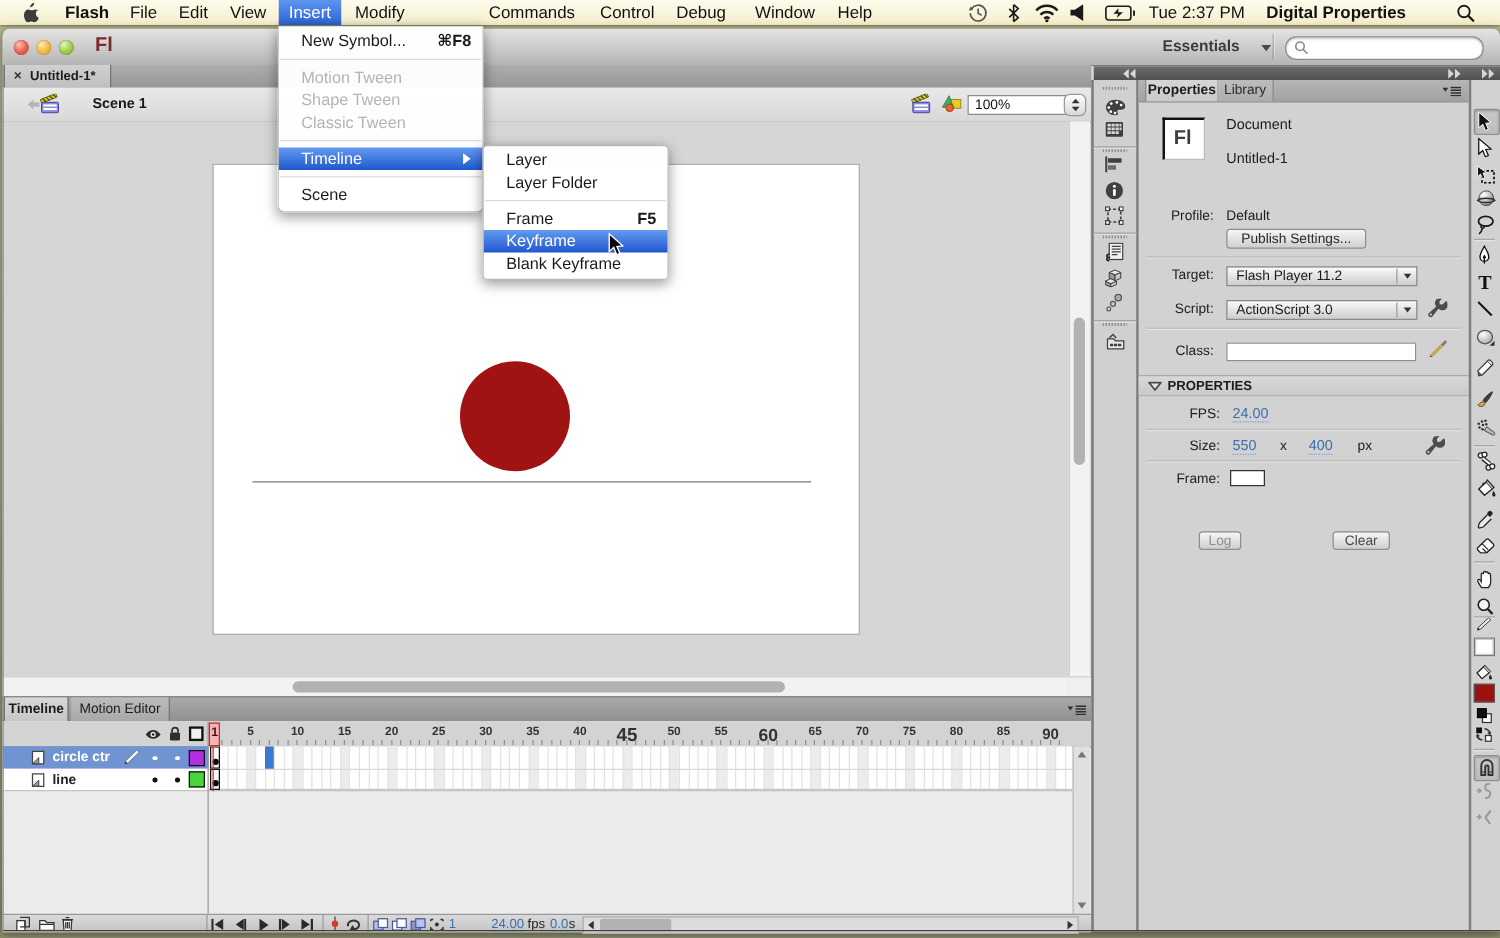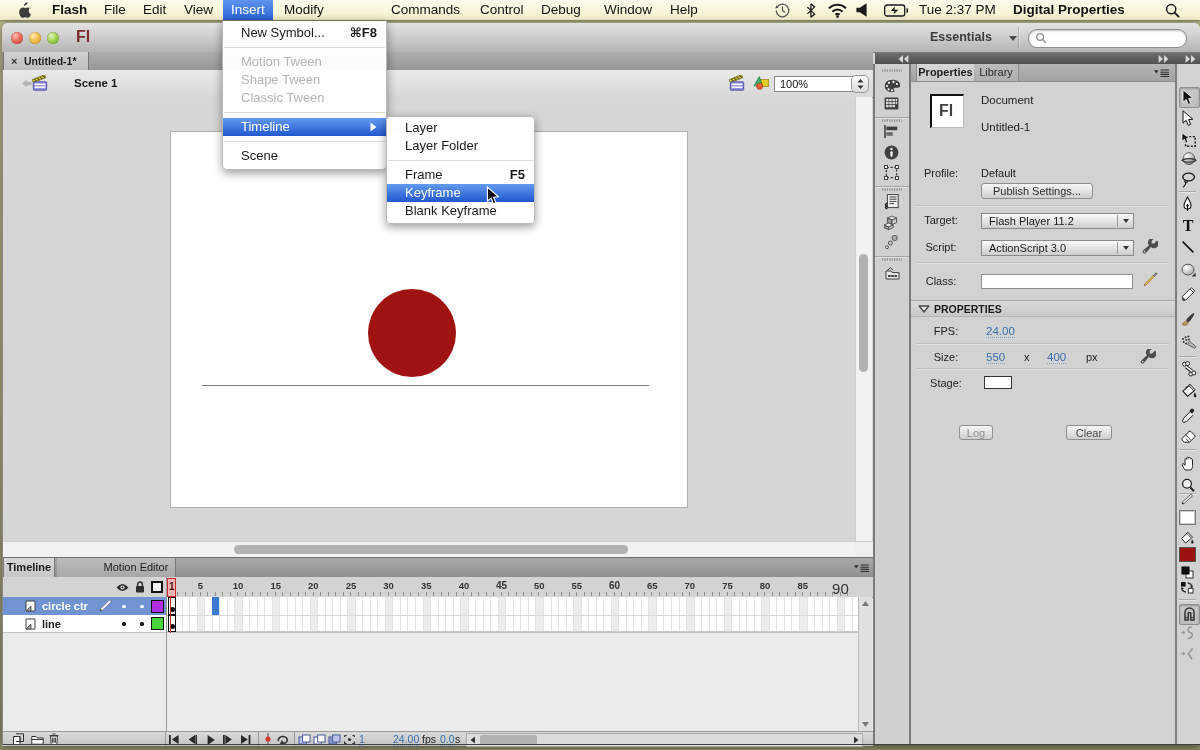--- a/index.html
+++ b/index.html
@@ -66,21 +66,21 @@
   #right-darkbar{position:absolute;left:873px;top:30px;width:325px;height:11px;
     background:linear-gradient(180deg,#6e6e6e,#505050);border-bottom:1px solid #3e3e3e;}
   #dock{position:absolute;left:871px;top:41px;width:34px;height:681px;background:#d0d0d0;border-left:2px solid #7a7a7a;border-right:2px solid #7a7a7a;}
   #props{position:absolute;left:909px;top:41px;width:264px;height:681px;background:#d2d2d2;}
   #props-tabbar{position:absolute;left:0;top:0;width:264px;height:17px;
     background:linear-gradient(180deg,#b5b5b5,#a2a2a2);border-bottom:1px solid #8c8c8c;}
   .ptab{position:absolute;top:0;height:17px;line-height:17px;font-size:11px;text-align:center;}
   #props-content{position:absolute;left:0;top:17px;width:264px;height:664px;font-size:11px;color:#1f1f1f;}
   .sect{position:absolute;left:0;width:264px;height:15px;background:linear-gradient(180deg,#d9d9d9,#c9c9c9);
     border-top:1px solid #aaa;border-bottom:1px solid #b5b5b5;font-size:10.5px;font-weight:bold;color:#1c1c1c;line-height:15px;}
-  .plabel{position:absolute;text-align:center;width:60px;color:#222;}
+  .plabel{position:absolute;text-align:right;width:60px;color:#222;}
   .bluev{color:#3b70ad;border-bottom:1px dotted #7da4cd;padding-bottom:0px;}
   .pbtn{position:absolute;border:1px solid #8f8f8f;border-radius:3px;background:linear-gradient(180deg,#f6f6f6,#cfcfcf);
     font-size:11px;color:#2a2a2a;text-align:center;}
   .dropdown{position:absolute;border:1px solid #8a8a8a;background:linear-gradient(180deg,#fafafa,#cdcdcd);height:14px;font-size:11px;line-height:14px;color:#1a1a1a;}
   .dropdown .darr{position:absolute;right:4px;top:5px;width:0;height:0;border-left:3.5px solid transparent;border-right:3.5px solid transparent;border-top:4.5px solid #333;}
   .dropdown .dsep{position:absolute;right:15px;top:1px;width:1px;height:12px;background:#9a9a9a;}
   .hr{position:absolute;left:6px;width:252px;height:1px;background:#bdbdbd;box-shadow:0 1px 0 #e2e2e2;}
   #toolbar{position:absolute;left:1173px;top:41px;width:23px;height:681px;background:#d2d2d2;border-left:2px solid #7e7e7e;}
   .toolsep{position:absolute;left:2px;width:17px;height:1px;background:#a8a8a8;box-shadow:0 1px 0 #e4e4e4;}
   .toolbox{position:absolute;left:1.5px;width:19px;height:19px;border:1px solid #909090;border-radius:2px;
@@ -241,21 +241,21 @@
       </div>
       <div class="sb-track-v">
         <div class="sb-thumb" style="left: 3px; top: 157px; width: 9px; height: 118px;"></div>
       </div>
       <div class="sb-track-h">
         <div class="sb-thumb" style="left: 232px; top: 3px; width: 394px; height: 9px;"></div>
       </div>
       <div class="sb-corner"></div>
       <div id="tl-strip">
         <div class="tl-tab" style="left: 1px; width: 50px; background: linear-gradient(rgb(216, 216, 216), rgb(198, 198, 198)); border-left: 1px solid rgb(119, 119, 119); border-right: 1px solid rgb(119, 119, 119); font-weight: bold;">Timeline</div>
-        <div class="tl-tab" style="left: 55px; width: 78px; background: linear-gradient(rgb(188, 188, 188), rgb(168, 168, 168)); border-right: 1px solid rgb(119, 119, 119); padding-left: 40px;">Motion Editor</div>
+        <div class="tl-tab" style="left: 55px; width: 78px; background: linear-gradient(rgb(188, 188, 188), rgb(168, 168, 168)); border-right: 1px solid rgb(119, 119, 119);">Motion Editor</div>
         <div style="position: absolute; left: 852px; top: 6px;">
           <svg width="15" height="8" viewBox="0 0 15 8">
             <path d="M0 1.2 L4.6 1.2 L2.3 4.4 Z" fill="#2e2e2e"></path>
             <path d="M6.5 1 H15 M6.5 3.2 H15 M6.5 5.4 H15 M6.5 7.6 H15" stroke="#2e2e2e" stroke-width="1.1"></path>
           </svg>
         </div>
       </div>
       <div id="tl-panel">
         <div id="tl-header">
           <div style="position: absolute; left: 114px; top: 6px;">
@@ -277,30 +277,30 @@
             </svg>
           </div>
           <div style="position: absolute; left: 188.385px; top: 2.5px; width: 20px; text-align: center; font-size: 9.5px; font-weight: bold; color: rgb(51, 51, 51);">5</div>
           <div style="position: absolute; left: 226.035px; top: 2.5px; width: 20px; text-align: center; font-size: 9.5px; font-weight: bold; color: rgb(51, 51, 51);">10</div>
           <div style="position: absolute; left: 263.685px; top: 2.5px; width: 20px; text-align: center; font-size: 9.5px; font-weight: bold; color: rgb(51, 51, 51);">15</div>
           <div style="position: absolute; left: 301.335px; top: 2.5px; width: 20px; text-align: center; font-size: 9.5px; font-weight: bold; color: rgb(51, 51, 51);">20</div>
           <div style="position: absolute; left: 338.985px; top: 2.5px; width: 20px; text-align: center; font-size: 9.5px; font-weight: bold; color: rgb(51, 51, 51);">25</div>
           <div style="position: absolute; left: 376.635px; top: 2.5px; width: 20px; text-align: center; font-size: 9.5px; font-weight: bold; color: rgb(51, 51, 51);">30</div>
           <div style="position: absolute; left: 414.285px; top: 2.5px; width: 20px; text-align: center; font-size: 9.5px; font-weight: bold; color: rgb(51, 51, 51);">35</div>
           <div style="position: absolute; left: 451.935px; top: 2.5px; width: 20px; text-align: center; font-size: 9.5px; font-weight: bold; color: rgb(51, 51, 51);">40</div>
-          <div style="position: absolute; left: 489.585px; top: 2.5px; width: 20px; text-align: center; font-size: 10px; font-weight: bold; color: rgb(51, 51, 51);">45</div>
+          <div style="position: absolute; left: 489.585px; top: 2.5px; width: 20px; text-align: center; font-size: 15px; font-weight: bold; color: rgb(51, 51, 51);">45</div>
           <div style="position: absolute; left: 527.235px; top: 2.5px; width: 20px; text-align: center; font-size: 9.5px; font-weight: bold; color: rgb(51, 51, 51);">50</div>
           <div style="position: absolute; left: 564.885px; top: 2.5px; width: 20px; text-align: center; font-size: 9.5px; font-weight: bold; color: rgb(51, 51, 51);">55</div>
-          <div style="position: absolute; left: 602.535px; top: 2.5px; width: 20px; text-align: center; font-size: 10px; font-weight: bold; color: rgb(51, 51, 51);">60</div>
+          <div style="position: absolute; left: 602.535px; top: 2.5px; width: 20px; text-align: center; font-size: 14px; font-weight: bold; color: rgb(51, 51, 51);">60</div>
           <div style="position: absolute; left: 640.185px; top: 2.5px; width: 20px; text-align: center; font-size: 9.5px; font-weight: bold; color: rgb(51, 51, 51);">65</div>
           <div style="position: absolute; left: 677.835px; top: 2.5px; width: 20px; text-align: center; font-size: 9.5px; font-weight: bold; color: rgb(51, 51, 51);">70</div>
           <div style="position: absolute; left: 715.485px; top: 2.5px; width: 20px; text-align: center; font-size: 9.5px; font-weight: bold; color: rgb(51, 51, 51);">75</div>
           <div style="position: absolute; left: 753.135px; top: 2.5px; width: 20px; text-align: center; font-size: 9.5px; font-weight: bold; color: rgb(51, 51, 51);">80</div>
           <div style="position: absolute; left: 790.785px; top: 2.5px; width: 20px; text-align: center; font-size: 9.5px; font-weight: bold; color: rgb(51, 51, 51);">85</div>
-          <div style="position: absolute; left: 828.435px; top: 2.5px; width: 20px; text-align: center; font-size: 15px; font-weight: normal; color: rgb(51, 51, 51);">90</div>
+          <div style="position: absolute; left: 828.435px; top: 2.5px; width: 20px; text-align: center; font-size: 12px; font-weight: bold; color: rgb(51, 51, 51);">90</div>
           <div style="position: absolute; left: 175.042px; top: 15px; width: 1px; height: 4px; background: rgb(143, 143, 143);"></div>
           <div style="position: absolute; left: 182.572px; top: 15px; width: 1px; height: 4px; background: rgb(143, 143, 143);"></div>
           <div style="position: absolute; left: 190.102px; top: 15px; width: 1px; height: 4px; background: rgb(143, 143, 143);"></div>
           <div style="position: absolute; left: 197.632px; top: 15px; width: 1px; height: 4px; background: rgb(143, 143, 143);"></div>
           <div style="position: absolute; left: 205.162px; top: 15px; width: 1px; height: 4px; background: rgb(143, 143, 143);"></div>
           <div style="position: absolute; left: 212.692px; top: 15px; width: 1px; height: 4px; background: rgb(143, 143, 143);"></div>
           <div style="position: absolute; left: 220.222px; top: 15px; width: 1px; height: 4px; background: rgb(143, 143, 143);"></div>
           <div style="position: absolute; left: 227.752px; top: 15px; width: 1px; height: 4px; background: rgb(143, 143, 143);"></div>
           <div style="position: absolute; left: 235.282px; top: 15px; width: 1px; height: 4px; background: rgb(143, 143, 143);"></div>
           <div style="position: absolute; left: 242.812px; top: 15px; width: 1px; height: 4px; background: rgb(143, 143, 143);"></div>
@@ -858,21 +858,21 @@
           <div style="position: absolute; left: 113px; top: 270px; color: rgb(28, 28, 28);">x</div>
           <div class="bluev" style="position: absolute; left: 136px; top: 270px; font-size: 11.5px;">400</div>
           <div style="position: absolute; left: 175px; top: 270px; color: rgb(28, 28, 28);">px</div>
           <div style="position: absolute; left: 229px; top: 268px;">
             <svg width="16" height="15" viewBox="0 0 16 15">
               <path d="M15 1.6 L12.2 4.4 L9.8 4.6 L9.6 2 L12.2 -0.6 A4.4 4.4 0 0 0 7 6.2 L1.2 11.4 A1.9 1.9 0 0 0 3.9 14.1 L8.8 8 A4.4 4.4 0 0 0 15 1.6 Z" fill="#4d4d4d"></path>
               <circle cx="2.7" cy="12.6" r="0.9" fill="#d2d2d2"></circle>
             </svg>
           </div>
           <div class="hr" style="top: 287px;"></div>
-          <div class="plabel" style="left: 5px; top: 296px;">Stage:</div>
+          <div class="plabel" style="left: 5px; top: 296px;">Frame:</div>
           <div style="position: absolute; left: 73px; top: 295px; width: 26px; height: 11px; background: rgb(255, 255, 255); border: 1.5px solid rgb(51, 51, 51);"></div>
           <div class="pbtn" style="left: 48px; top: 344px; width: 32px; height: 12px; padding-top: 1px; color: rgb(143, 143, 143);">Log</div>
           <div class="pbtn" style="left: 155px; top: 344px; width: 44px; height: 12px; padding-top: 1px; color: rgb(74, 74, 74);">Clear</div>
         </div>
       </div>
       <div id="toolbar">
         <div class="toolbox" style="top: 23px;"></div>
         <div style="position: absolute; left: 4px; top: 25px;">
           <svg width="13" height="16" viewBox="0 0 13 16">
             <path d="M2 .8 L2 13.2 L5.2 10.4 L7.3 15.4 L9.7 14.4 L7.6 9.6 L11.8 9.2 Z" fill="#111" stroke="#fff" stroke-width=".8"></path>

